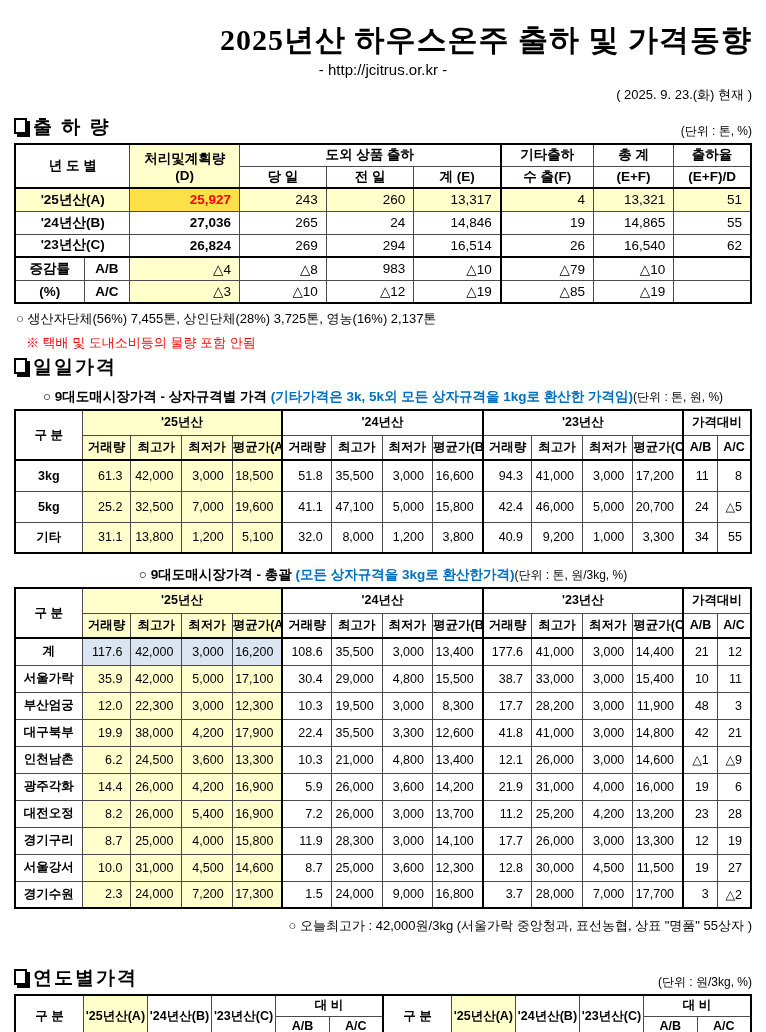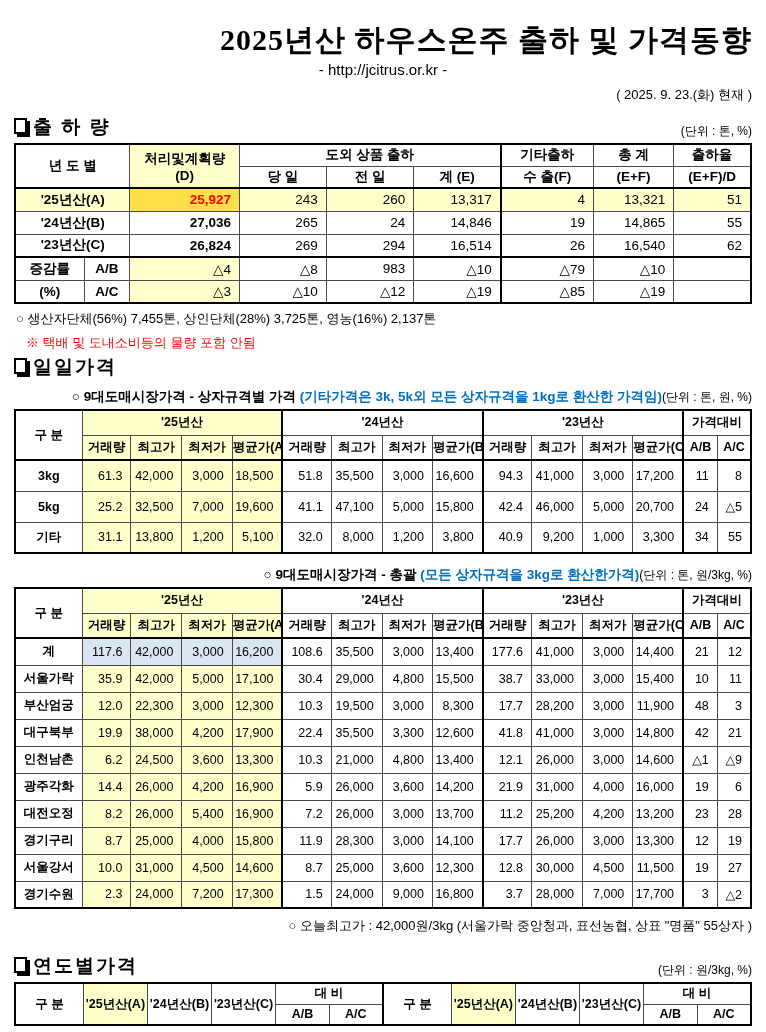--- a/index.html
+++ b/index.html
@@ -15,21 +15,21 @@
   .doc-title { text-align:right; font-size:30px; font-weight:bold; letter-spacing:1px; margin-top:10px;font-family:Liberation Serif, serif; }
   .doc-subtitle { text-align:center; font-size:15px; }
   .doc-date { text-align:right; font-size:13px; margin-top:8px; }
 
   
   .sect { display:flex; justify-content:space-between; align-items:flex-end; margin-top:10px; margin-bottom:3px; }
   .sect-left { display:flex; align-items:center; gap:2px; }
   .sq-icon { width:13px; height:16px; border:2px solid #000; background:#fff; box-shadow:3px 3px 0 #000; display:inline-block; margin-right:4px; margin-bottom:3px;}
   .sect-title { font-size:19px; font-weight:bold; letter-spacing:2px; }
   .unit { font-size:12px; }
-  .subline { display:flex; justify-content:flex-end; align-items:flex-end; margin:8px 0 3px 0; }
+  .subline { display:flex; justify-content:center; align-items:flex-end; margin:8px 0 3px 0; }
   .subline .s { font-size:13.5px; font-weight:bold; }
   .subline .s .blue { color:#0070C0; }
 
   
   table { border-collapse:collapse; width:100%; table-layout:fixed; border:2px solid #000; }
   th, td { border:1px solid #4a4a4a; white-space:nowrap; overflow:hidden; font-size:13px; }
   th { font-weight:bold; text-align:center; }
   td.num { text-align:right; padding-right:8px; }
   td.lbl { text-align:center; font-weight:bold; }
   .g25 { background:#FFFFCC; }
@@ -500,21 +500,21 @@
     <td class="num">7,000</td>
     <td class="num">17,700</td>
     <td class="num bl">3</td>
     <td class="num">△2</td>
   </tr>
       </tbody>
   </table>
 
   <div class="note" style="margin-top:8px;text-align:right;">○ 오늘최고가 : 42,000원/3kg (서울가락 중앙청과, 표선농협,  상표 "명품" 55상자 )</div>
 
-  <div class="sect" style="margin-top:18px;align-items:flex-end;">
+  <div class="sect" style="margin-top:30px;align-items:flex-end;">
     <div class="sect-left">
       <span class="sq-icon"></span>
       <span class="sect-title">연도별가격</span>
     </div>
     <span class="unit">(단위 : 원/3kg, %)</span>
   </div>
 
   <table class="t4">
     <colgroup>
       <col style="width:9.3%">

